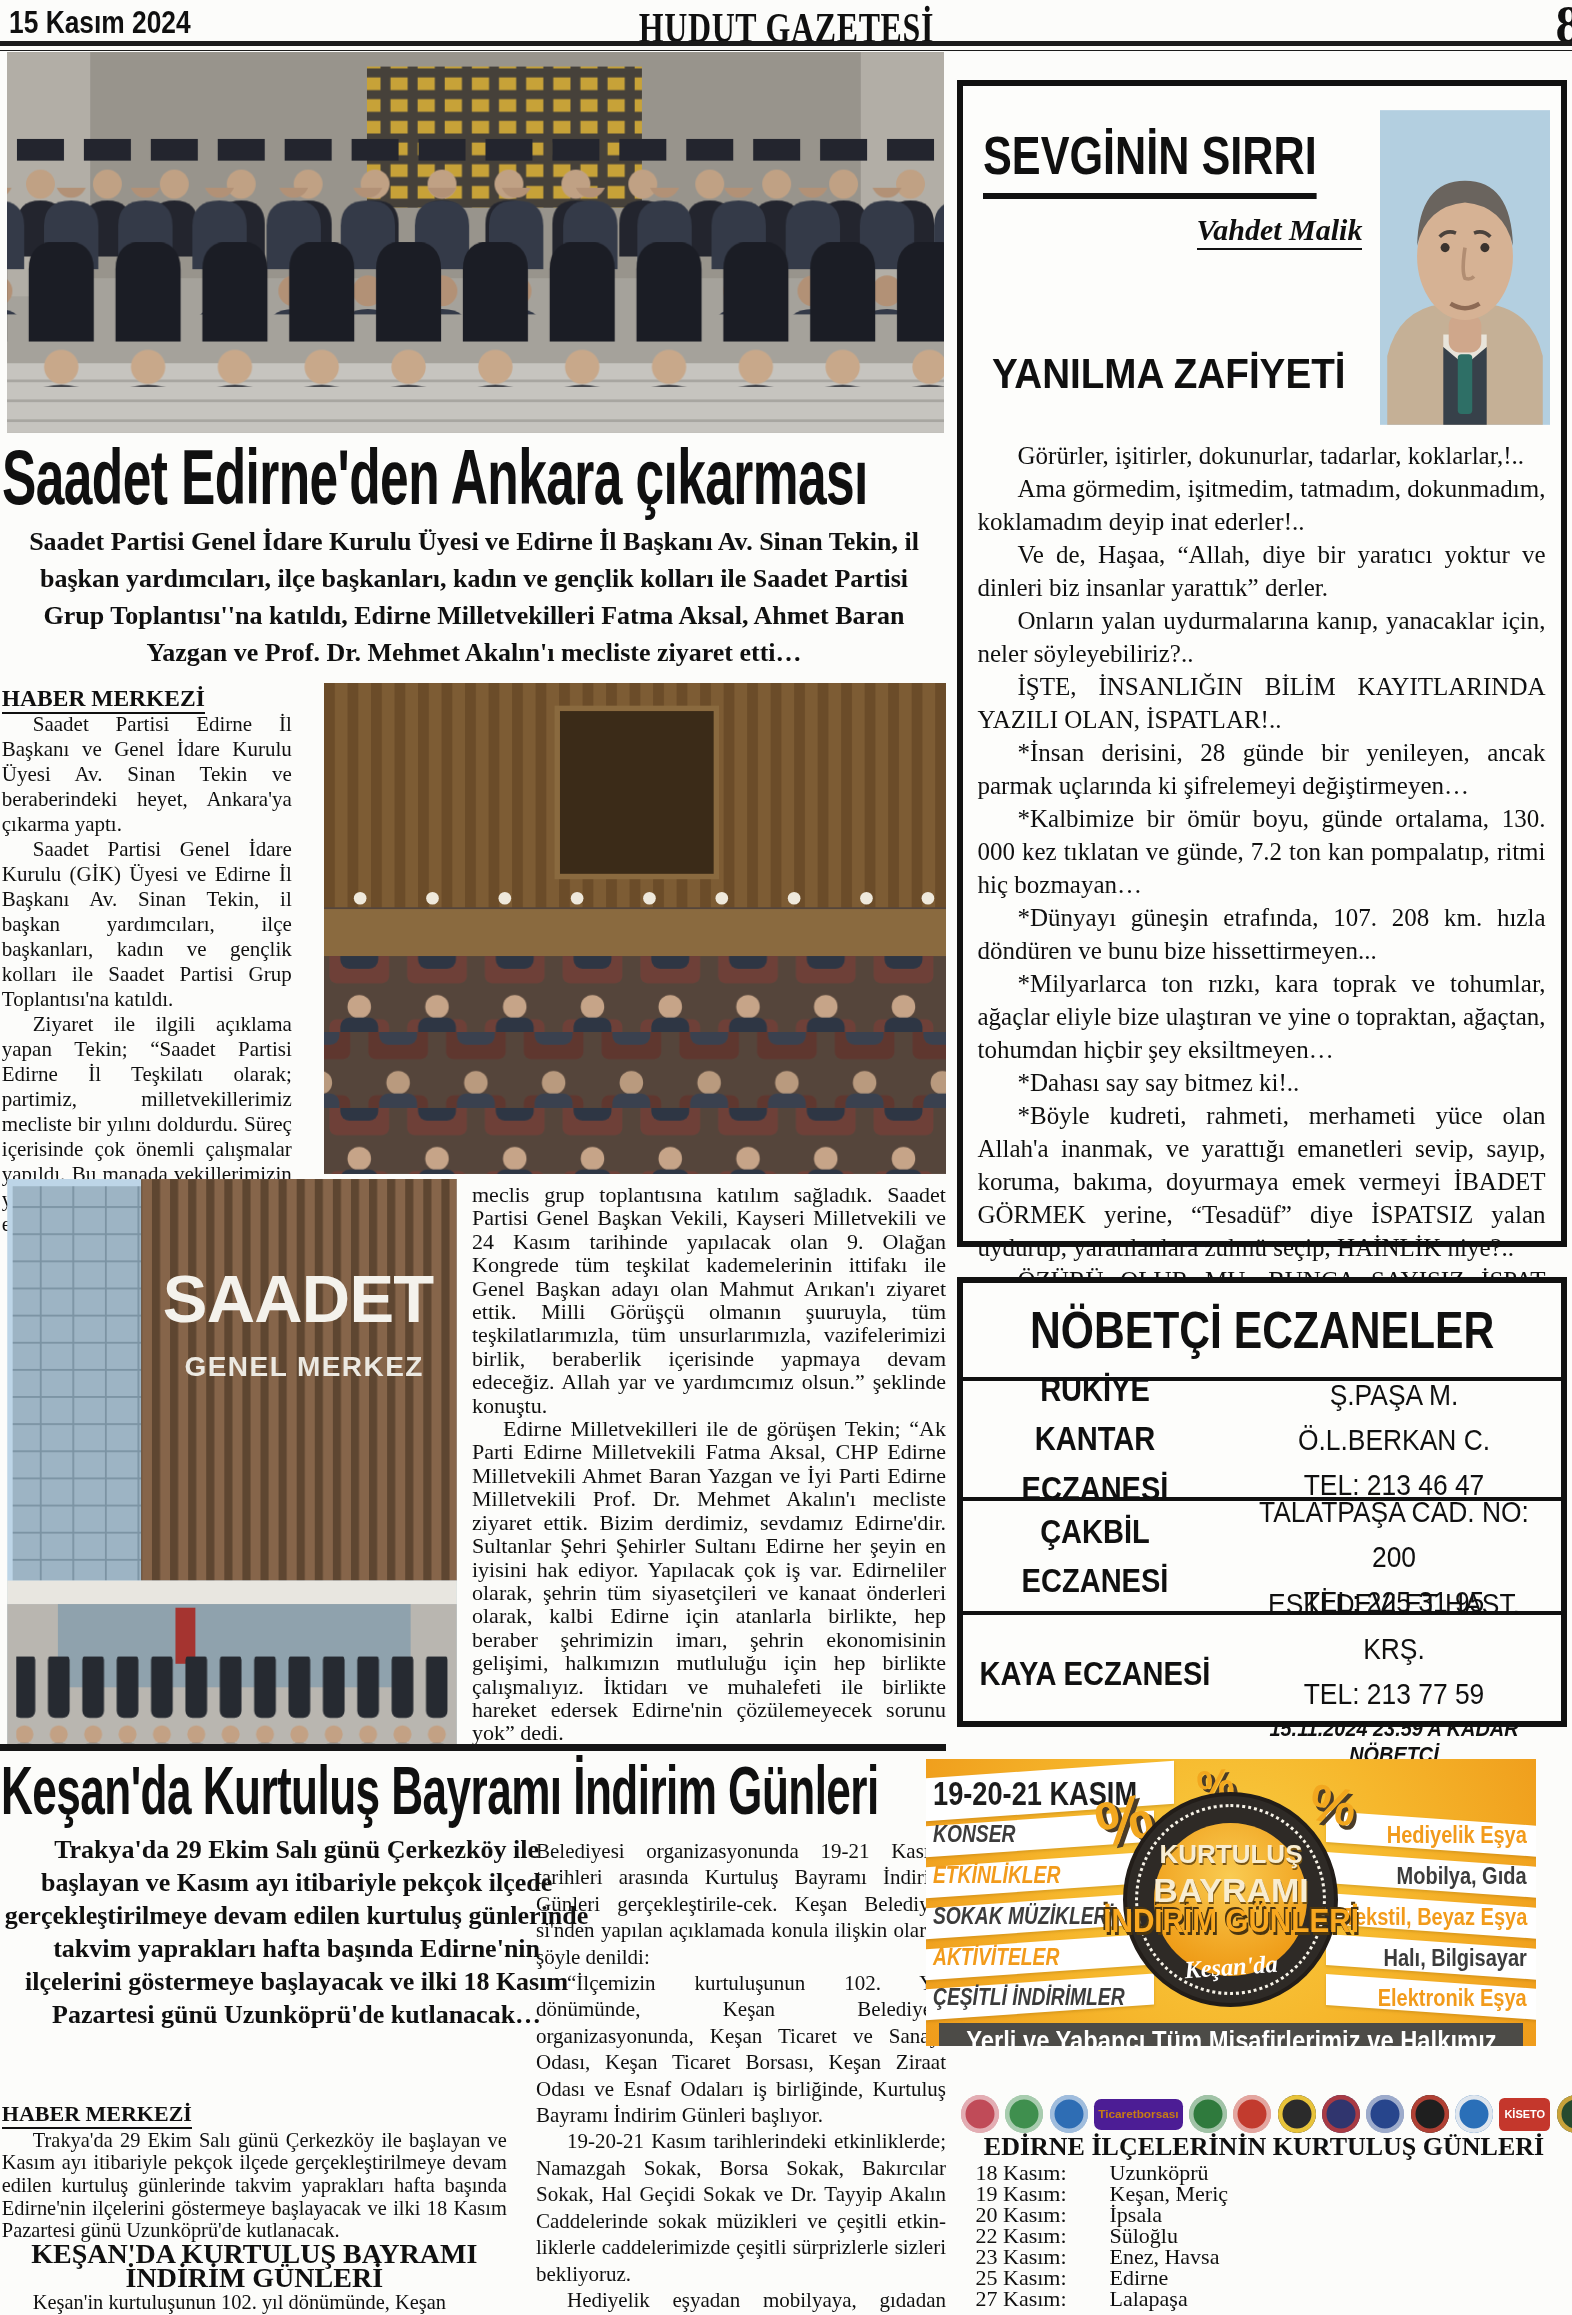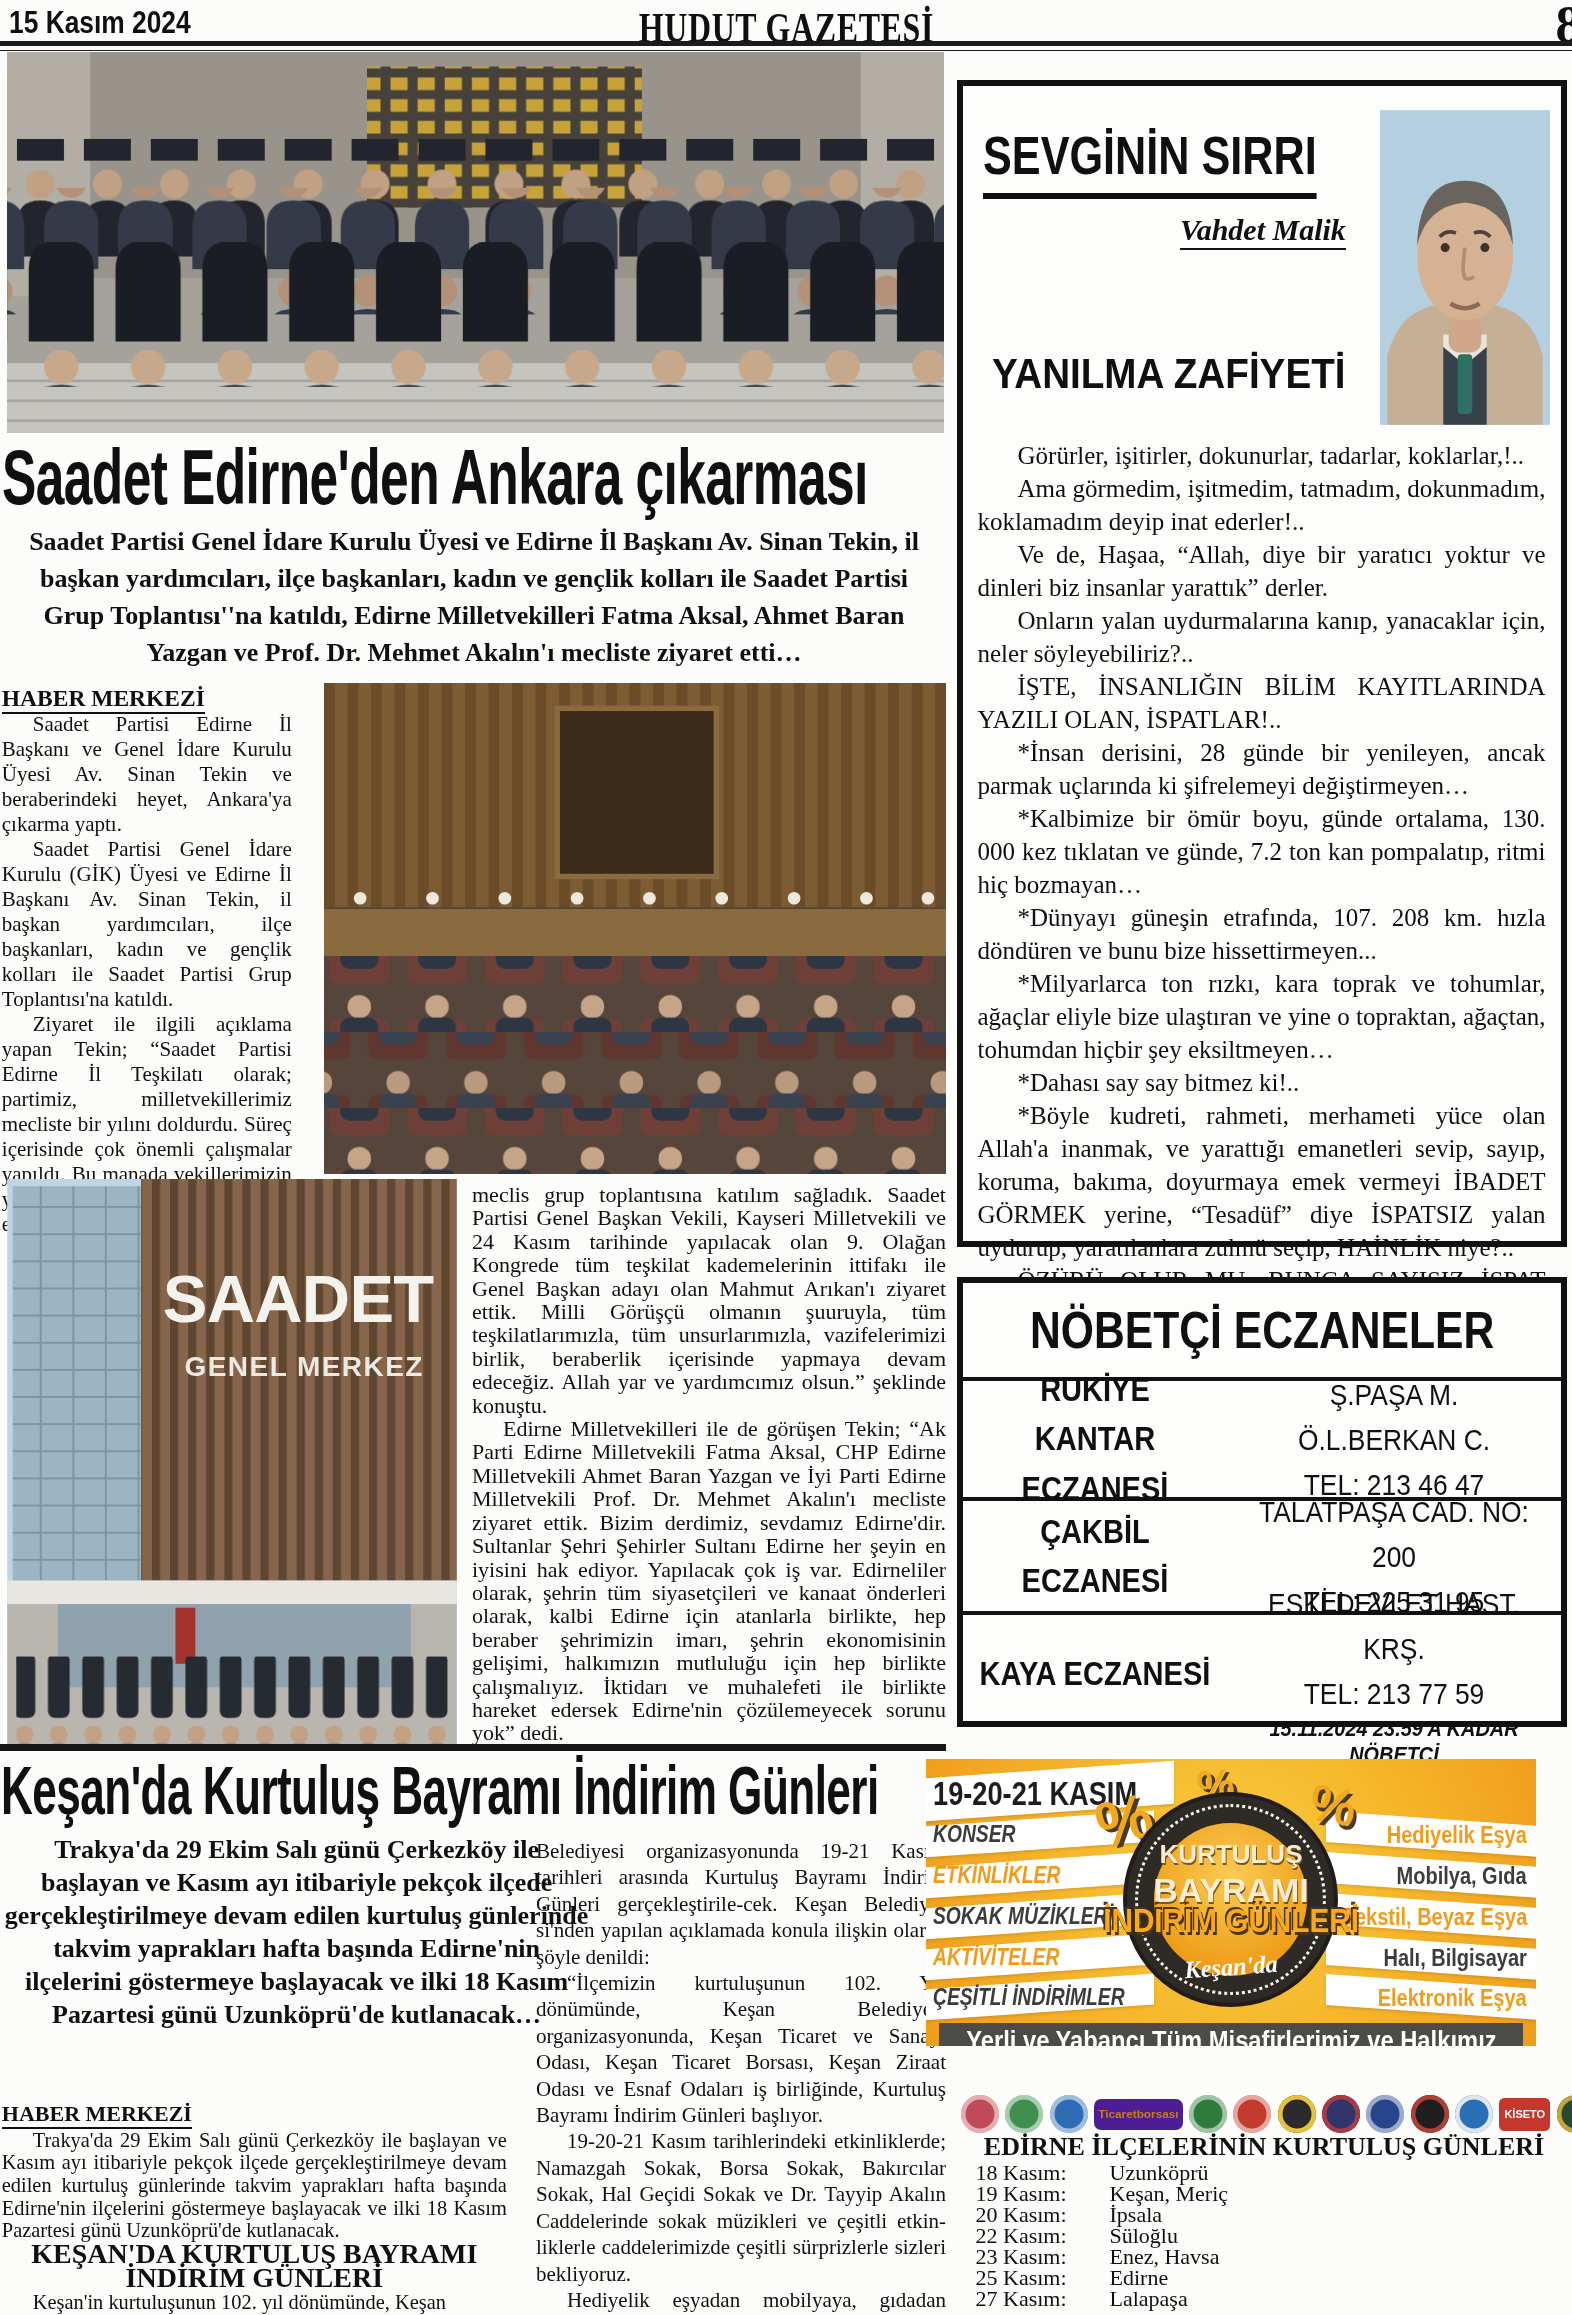--- a/index.html
+++ b/index.html
@@ -36,21 +36,21 @@
   .hx2{font:bold 69px "Liberation Sans",sans-serif;transform:scaleX(.64);letter-spacing:-0.9px;}
   .introB{left:3.6px;top:1833px;width:586px;text-align:center;font:bold 26px "Liberation Serif",serif;line-height:33px;}
   .colC{left:1.8px;top:2101px;width:505px;font-size:20.4px;line-height:22.6px;text-align:justify;}
   .colC .byline{font-size:22px;margin-bottom:1.8px;}
   .subh2{text-align:center;font-weight:bold;font-size:28px;line-height:24.4px;margin:1.8px 0;}
   .colD{left:536px;top:1838px;width:410px;font-size:21px;line-height:26.4px;text-align:justify;}
   
   .box1{left:957px;top:80px;width:610px;height:1167px;border:6.3px solid #111;box-sizing:border-box;background:#fdfdfb;}
   .kicker{position:absolute;left:20px;top:38px;font:bold 54px "Liberation Sans",sans-serif;}
   .kicker .cond{transform:scaleX(.80);border-bottom:6.3px solid #111;padding-bottom:7.2px;}
-  .author{position:absolute;left:217px;top:127px;width:199px;text-align:left;
+  .author{position:absolute;left:217px;top:127px;width:199px;text-align:center;
           font:italic bold 30px "Liberation Serif",serif;}
   .author span{border-bottom:2.7px solid #111;padding-bottom:1.8px;}
   .ctitle{position:absolute;left:29px;top:264px;font:bold 42px "Liberation Sans",sans-serif;}
   .ctitle .cond{transform:scaleX(.92);}
   .ph-port{position:absolute;right:11px;top:23.5px;}
   .cbody{position:absolute;left:14.5px;top:353px;width:568px;font-size:25px;line-height:33px;text-align:justify;}
   .cbody p{margin:0;text-indent:40px;}
   .cbody .vtitle{font-weight:bold;}
   
   .box2{left:957px;top:1277px;width:610px;height:450px;border:6.3px solid #111;box-sizing:border-box;background:#fdfdfb;font-family:"Liberation Sans",sans-serif;}

